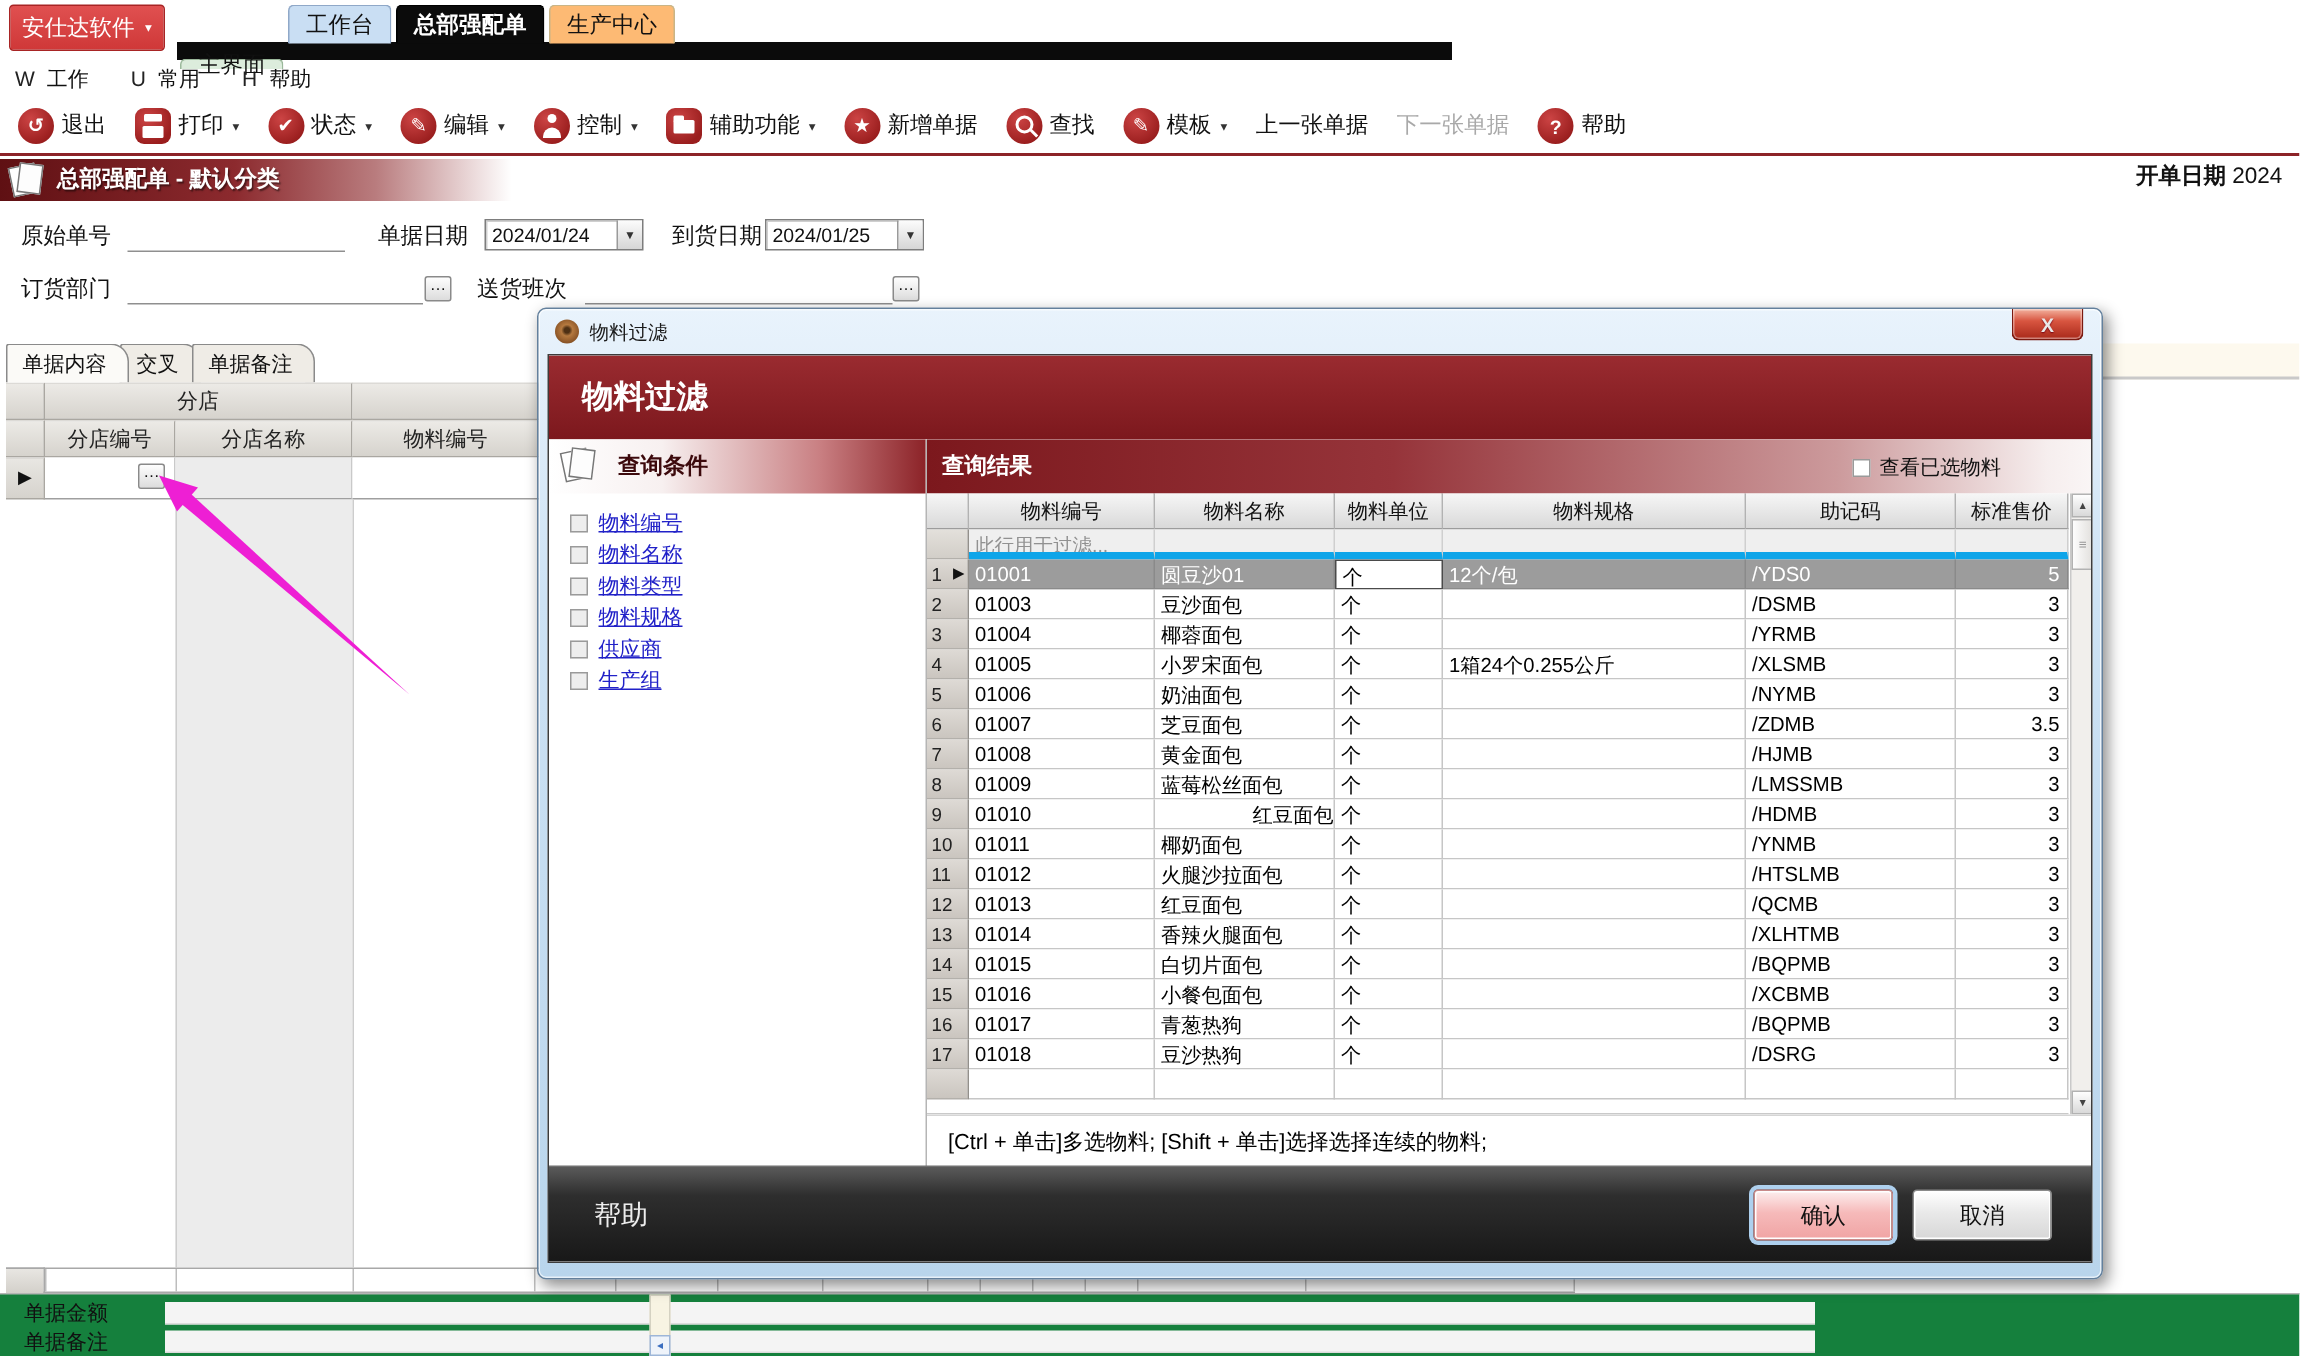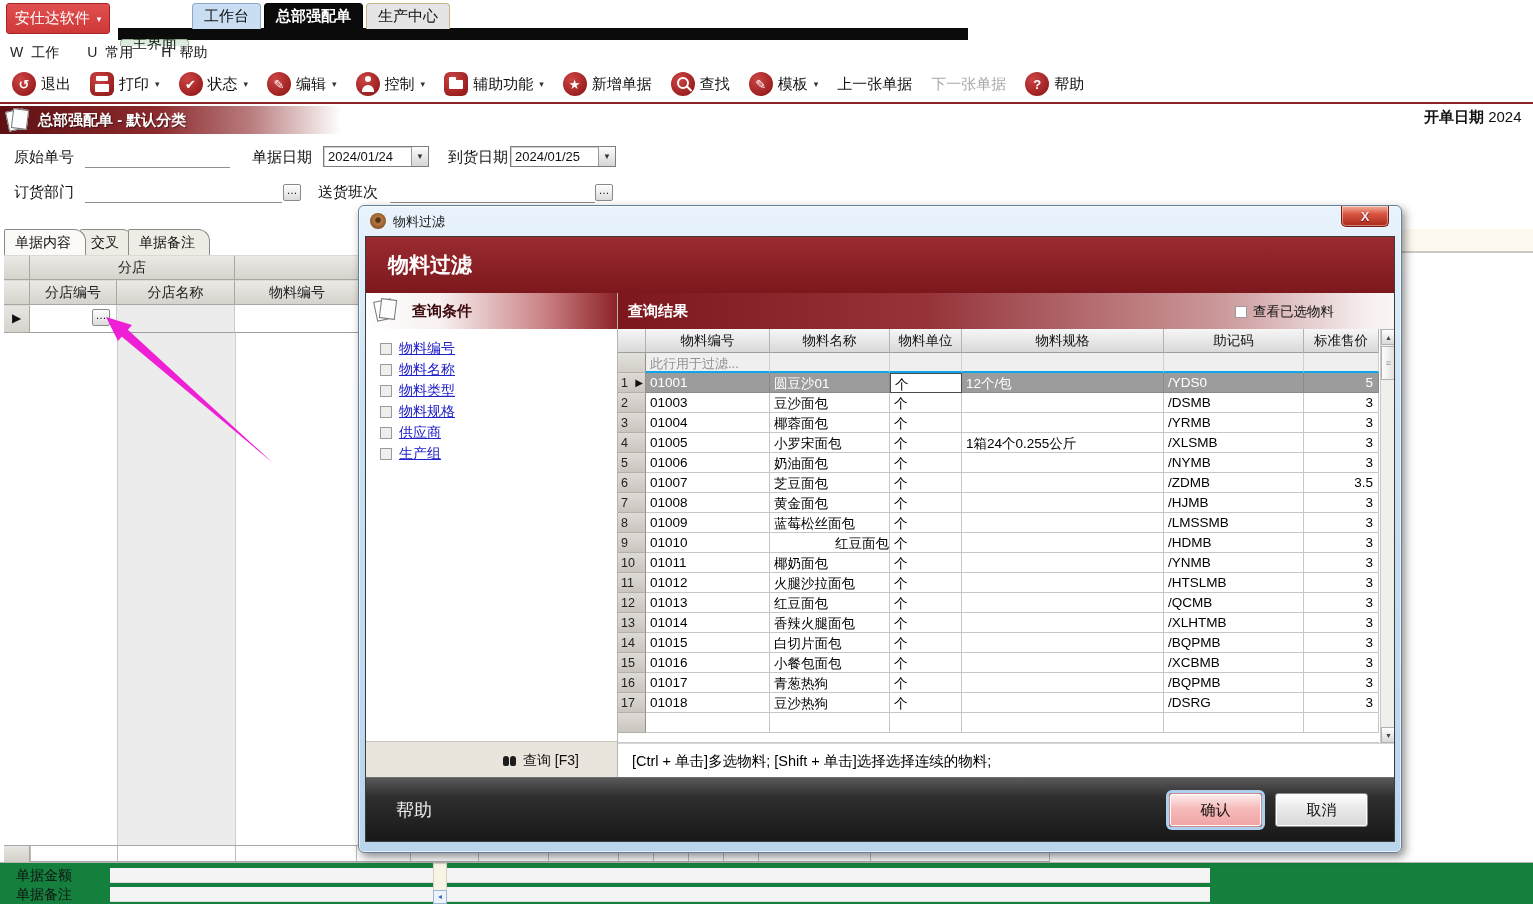--- a/index.html
+++ b/index.html
@@ -16,21 +16,21 @@
     background:linear-gradient(#e05050,#cf3838); border:1px solid #a82424; border-radius:3px;
     color:#fff; font-size:15px; display:flex; align-items:center; justify-content:center; gap:7px; }
   #brand-btn .caret { font-size:9px; color:#fff; }
   #tabstrip-bar { position:absolute; left:118px; top:28px; width:850px; height:12px; background:#0b0b0b; }
   #app-tabs { position:absolute; left:120px; top:3px; height:26px; display:flex; gap:3px; z-index:2; }
   .tab { padding:3px 11px; font-size:15px; border:1px solid #999; border-bottom:none;
     border-radius:4px 4px 0 0; background:#eee; display:flex; align-items:center; white-space:nowrap; }
   .tab.green { background:#dcecdc; border-color:#9bb89b;margin-top:36px; }
   .tab.blue  { background:#c9def3; border-color:#8fa8c8; }
   .tab.black { background:#0b0b0b; border-color:#000; color:#fff; font-weight:bold; }
-  .tab.cream { background:#e5e5e5; border-color:#c9b587; }
+  .tab.cream { background:#fdba74; border-color:#c9b587; }
 
   
   #menubar { left:0; top:40px; width:1533px; height:26px; display:flex; align-items:center;
     gap:28px; padding-left:10px; font-size:14px; background:#fff; }
   .menu-item { display:flex; gap:8px; }
   .menu-item .hotkey { color:#222; }
 
   
   #toolbar { left:0; top:66px; width:1533px; height:38px; display:flex; align-items:center;
     gap:19px; padding-left:12px; background:#fff; border-bottom:2px solid #8c2328; }
@@ -147,21 +147,21 @@
   #show-selected .lbl { font-size:13.5px; color:#111; }
 
   #results-table { position:absolute; left:0; top:36px; width:761px; height:414px; border-bottom:1px solid #c9c9c9; }
   .trow { display:flex; }
   .trow span { flex:0 0 auto; overflow:hidden; white-space:nowrap; }
   .hcell { height:24px; background:linear-gradient(#f6f6f6,#d9d9d9); border-right:1px solid #b2b2b2; border-bottom:1px solid #9c9c9c;
     font-size:13.5px; display:flex; align-items:center; justify-content:center; color:#111; }
   .ncell { height:20px; background:linear-gradient(#dedad5,#cac5bf); border-right:1px solid #93908b; border-bottom:1px solid #b3b0ab;
     font-size:12.5px; color:#222; padding:3px 0 0 3px; position:relative; }
   .tfilter .ncell, .thead .ncell { height:100%; }
-  .fcell { height:20px; background:#efefef; border-right:1px solid #cfcfcf; border-bottom:2px solid #0ea5e9;
+  .fcell { height:20px; background:#efefef; border-right:1px solid #cfcfcf; border-bottom:5px solid #0ea5e9;
     font-size:13px; color:#919191; padding:2px 0 0 4px; }
   .tfilter .ncell { height:20px; background:linear-gradient(#e3e0db,#d2cec8); }
   .dcell { height:20px; background:#fff; border-right:1px solid #c6c6c6; border-bottom:1px solid #c6c6c6;
     font-size:13.5px; color:#000; padding:2px 0 0 4px; }
   .dcell.price { text-align:right; padding-right:5px; padding-left:0; }
   .selrow .dcell { background:#9c9c9c; color:#fff; border-right-color:#8a8a8a; border-bottom-color:#8a8a8a; }
   .selrow .dcell.editcell { background:#fff; color:#000; border:1px solid #4a4a4a; }
   .rowmark { position:absolute; right:2px; top:4px; font-size:10px; color:#111; }
 
   #results-scroll { position:absolute; right:0; top:36px; width:16px; height:414px; background:#f1efec; border-left:1px solid #c9c9c9; }
@@ -390,24 +390,20 @@
           </div>
           <div class="qrow">
             <span class="cb"></span>
             <span class="qlink">供应商</span>
           </div>
           <div class="qrow">
             <span class="cb"></span>
             <span class="qlink">生产组</span>
           </div>
         </div>
-      <div id="query-footer">
-        <span class="binoc"></span>
-        <span>查询 [F3]</span>
-      </div>
     </div>
 
     <div id="results-panel">
       <div id="results-header">
         <span class="rh">查询结果</span>
         <span id="show-selected">
           <span class="cb"></span>
           <span class="lbl">查看已选物料</span>
         </span>
       </div>

